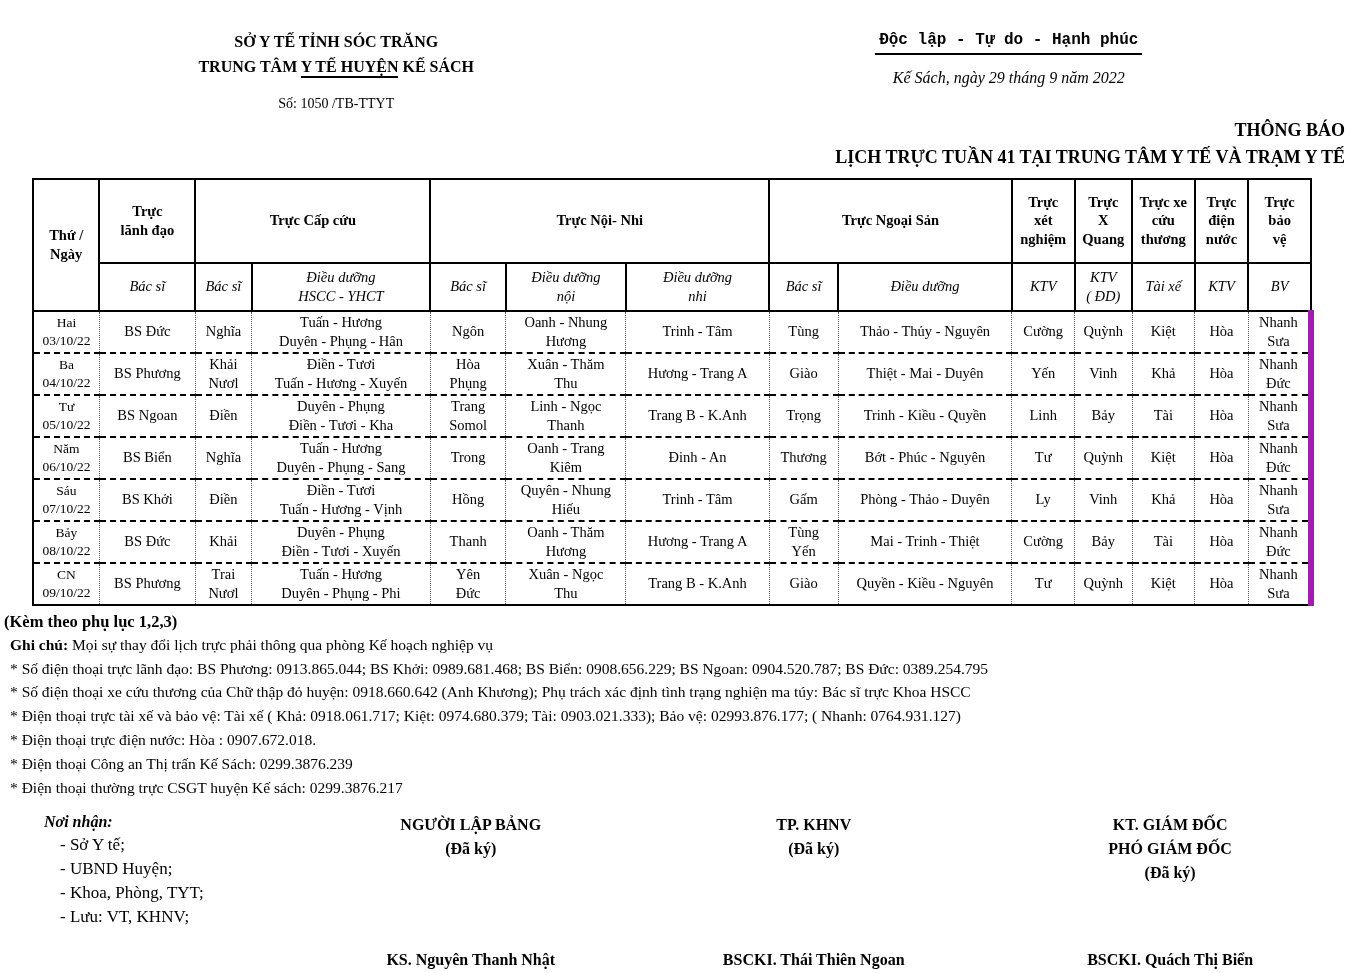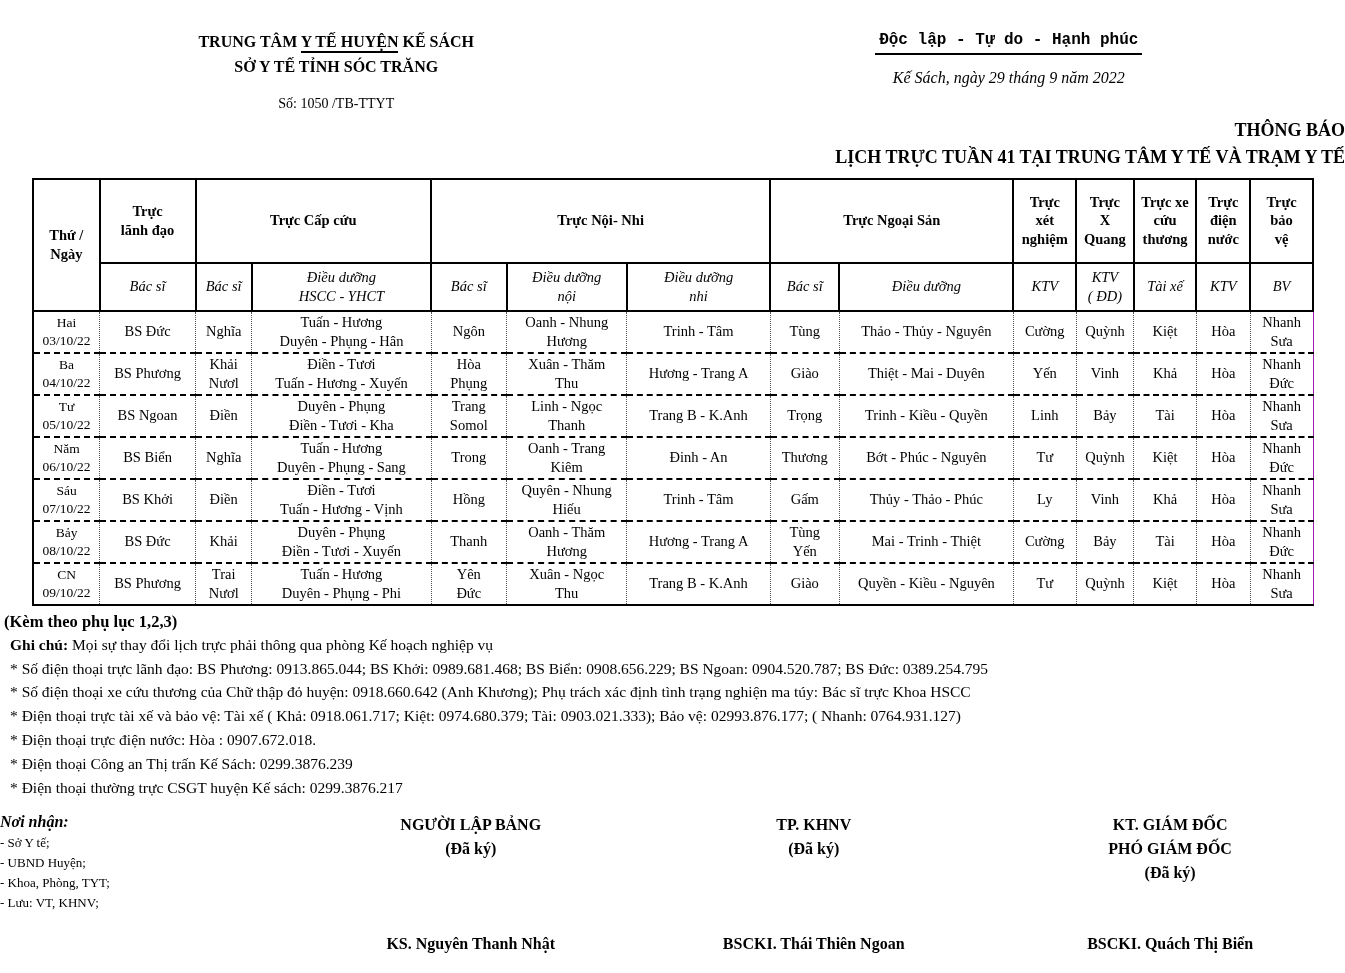--- a/index.html
+++ b/index.html
@@ -35,46 +35,46 @@
   .duty-table th{border:1px solid #000;font-weight:bold;}
   .duty-table th.sub{font-weight:normal;font-style:italic;height:44px;}
   .duty-table .grp{height:80px;}
   .duty-table td{
     border-left:1px dotted #555;border-right:1px dotted #555;
     border-top:2px dashed #000;border-bottom:2px dashed #000;
     height:38px;
   }
   .duty-table td.day{font-size:13.5px;}
   .duty-table tr td:first-child{border-left:2px solid #000;}
-  .duty-table tr td:last-child{border-right:1px solid #a21caf;}
+  .duty-table tr td:last-child{border-right:6px solid #a21caf;}
   .duty-table tbody tr:last-child td{border-bottom:2px solid #000;}
   .duty-table thead th{border-width:2px;border-color:#000;border-style:solid;}
   
   .appendix{font-weight:bold;font-size:16.5px;margin:6px 0 2px 4px;}
   .note-line{font-size:15.5px;margin:3px 0 0 10px;line-height:1.35;}
   .note-label{font-weight:bold;margin-top:48px;}
   
   .sig-area{display:flex;margin-top:14px;}
-  .sig-col0{width:23%;box-sizing:border-box;}
+  .sig-col0{width:23%;padding-left:44px;box-sizing:border-box;}
   .sig-col1{width:24%;text-align:center;}
   .sig-col2{width:27%;text-align:center;}
   .sig-col3{width:26%;text-align:center;}
   .noi-nhan-title{font-weight:bold;font-style:italic;font-size:16px;}
-  .noi-nhan-item{font-size:13px;margin:4px 0 0 0;}
+  .noi-nhan-item{font-size:17px;margin:4px 0 0 16px;}
   .sig-title{font-weight:bold;font-size:16px;line-height:1.5;}
   .sig-names{display:flex;margin-top:24px;}
   .sig-name{font-weight:bold;font-size:16px;text-align:center;}
 </style>
 </head>
 <body>
 
 <div class="letterhead">
   <div class="lh-left">
+    <div class="lh-bold">SỞ Y TẾ TỈNH SÓC TRĂNG</div>
     <div class="lh-bold"><span>TRUNG TÂM </span><span class="org-underline">Y TẾ HUYỆN</span><span> KẾ SÁCH</span></div>
-    <div class="lh-bold">SỞ Y TẾ TỈNH SÓC TRĂNG</div>
     <div class="doc-number">Số: 1050 /TB-TTYT</div>
   </div>
   <div class="lh-right">
     <div><span class="motto">Độc lập - Tự do - Hạnh phúc</span></div>
     <div class="doc-date">Kế Sách, ngày 29 tháng 9 năm 2022</div>
   </div>
 </div>
 
 <div class="title-block">
   <div class="title-1">THÔNG BÁO</div>
@@ -232,21 +232,21 @@
 07/10/22</td>
         <td class="pre">BS Khởi</td>
         <td class="pre">Điền</td>
         <td class="pre">Điền - Tươi
 Tuấn - Hương - Vịnh</td>
         <td class="pre">Hồng</td>
         <td class="pre">Quyên - Nhung
 Hiếu</td>
         <td class="pre">Trinh - Tâm</td>
         <td class="pre">Gấm</td>
-        <td class="pre">Thủy - Thảo - Phúc</td>
+        <td class="pre">Phòng - Thảo - Duyên</td>
         <td class="pre">Ly</td>
         <td class="pre">Vinh</td>
         <td class="pre">Khả</td>
         <td class="pre">Hòa</td>
         <td class="pre">Nhanh
 Sưa</td>
       </tr>
       <tr>
         <td class="pre day">Bảy
 08/10/22</td>

